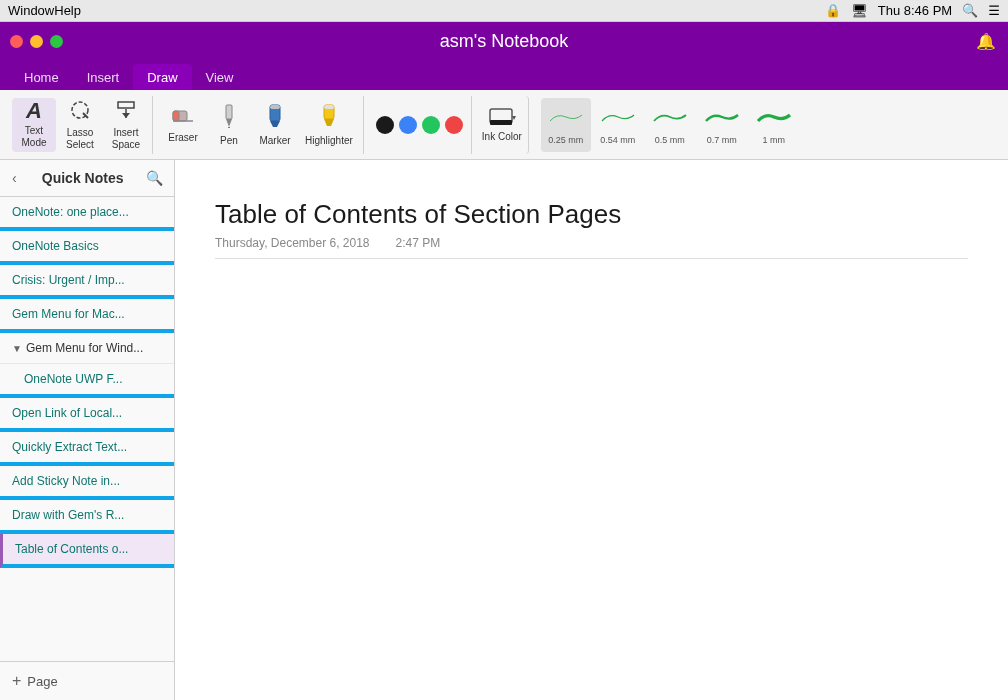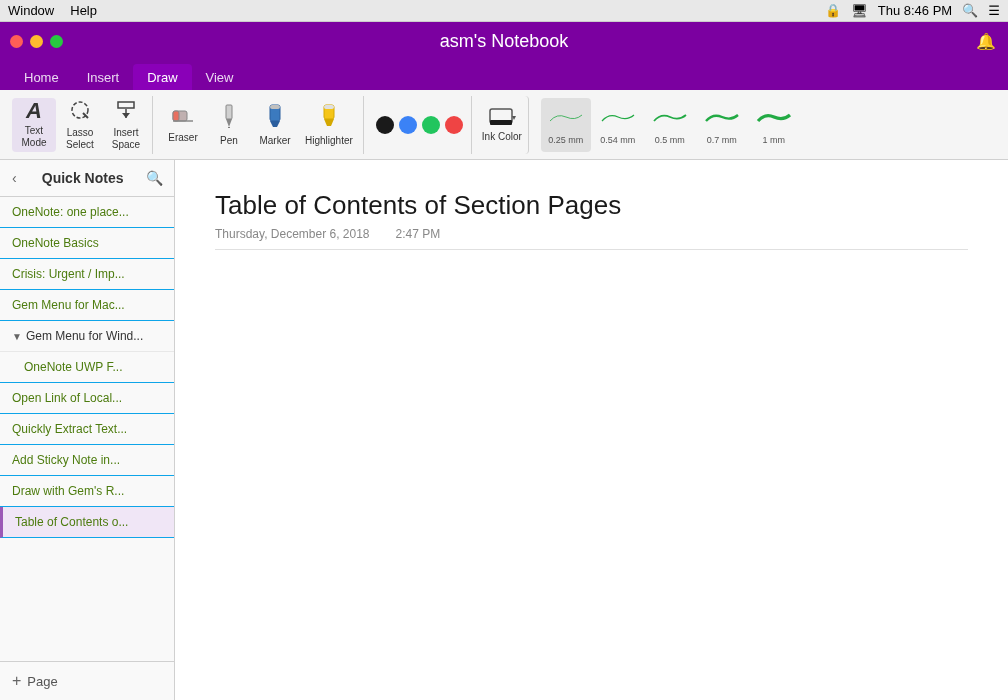--- a/index.html
+++ b/index.html
@@ -9,21 +9,21 @@
     .menu-bar {
       background: #e8e8e8;
       height: 22px;
       display: flex;
       align-items: center;
       padding: 0 8px;
       font-size: 13px;
       border-bottom: 1px solid #ccc;
       justify-content: space-between;
     }
-    .menu-bar-left { display: flex; gap: 16px; }
+    .menu-bar-left { display: flex; }
     .menu-bar-right { display: flex; align-items: center; gap: 10px; font-size: 13px; }
     .menu-item { cursor: pointer; }
 
     
     .title-bar {
       background: #7b00a0;
       height: 38px;
       display: flex;
       align-items: center;
       justify-content: center;
@@ -174,23 +174,23 @@
       border-bottom: 1px solid #d0d0d0;
     }
     .sidebar-nav-btn { cursor: pointer; color: #666; font-size: 14px; padding: 2px; }
     .sidebar-title { font-size: 14px; font-weight: 600; color: #333; }
     .sidebar-search-btn { cursor: pointer; color: #666; font-size: 14px; }
 
     .sidebar-list { flex: 1; overflow-y: auto; }
     .sidebar-item {
       padding: 8px 12px;
       font-size: 12px;
-      color: #4d7c0f;
-      cursor: pointer;
-      border-bottom: 1px solid #0ea5e9;
+      color: #0f766e;
+      cursor: pointer;
+      border-bottom: 4px solid #0ea5e9;
       white-space: nowrap;
       overflow: hidden;
       text-overflow: ellipsis;
     }
     .sidebar-item.active { background: #f0e6f6; border-left: 3px solid #9b59b6; }
     .sidebar-item.indented { padding-left: 24px; }
     .sidebar-group { display: flex; align-items: center; gap: 4px; padding: 8px 12px; font-size: 12px; color: #333; cursor: pointer; border-bottom: 1px solid #e8e8e8; }
     .sidebar-group-arrow { font-size: 10px; color: #666; }
 
     .sidebar-footer {
@@ -209,20 +209,21 @@
       flex: 1;
       background: white;
       padding: 30px 40px;
       overflow: auto;
     }
     .page-title {
       font-size: 26px;
       font-weight: 400;
       color: #1a1a1a;
       margin-bottom: 6px;
+      margin-top: 9px;
     }
     .page-meta {
       display: flex;
       gap: 26px;
       font-size: 12px;
       color: #888;
       border-bottom: 1px solid #e0e0e0;
       padding-bottom: 8px;
     }
   </style>

